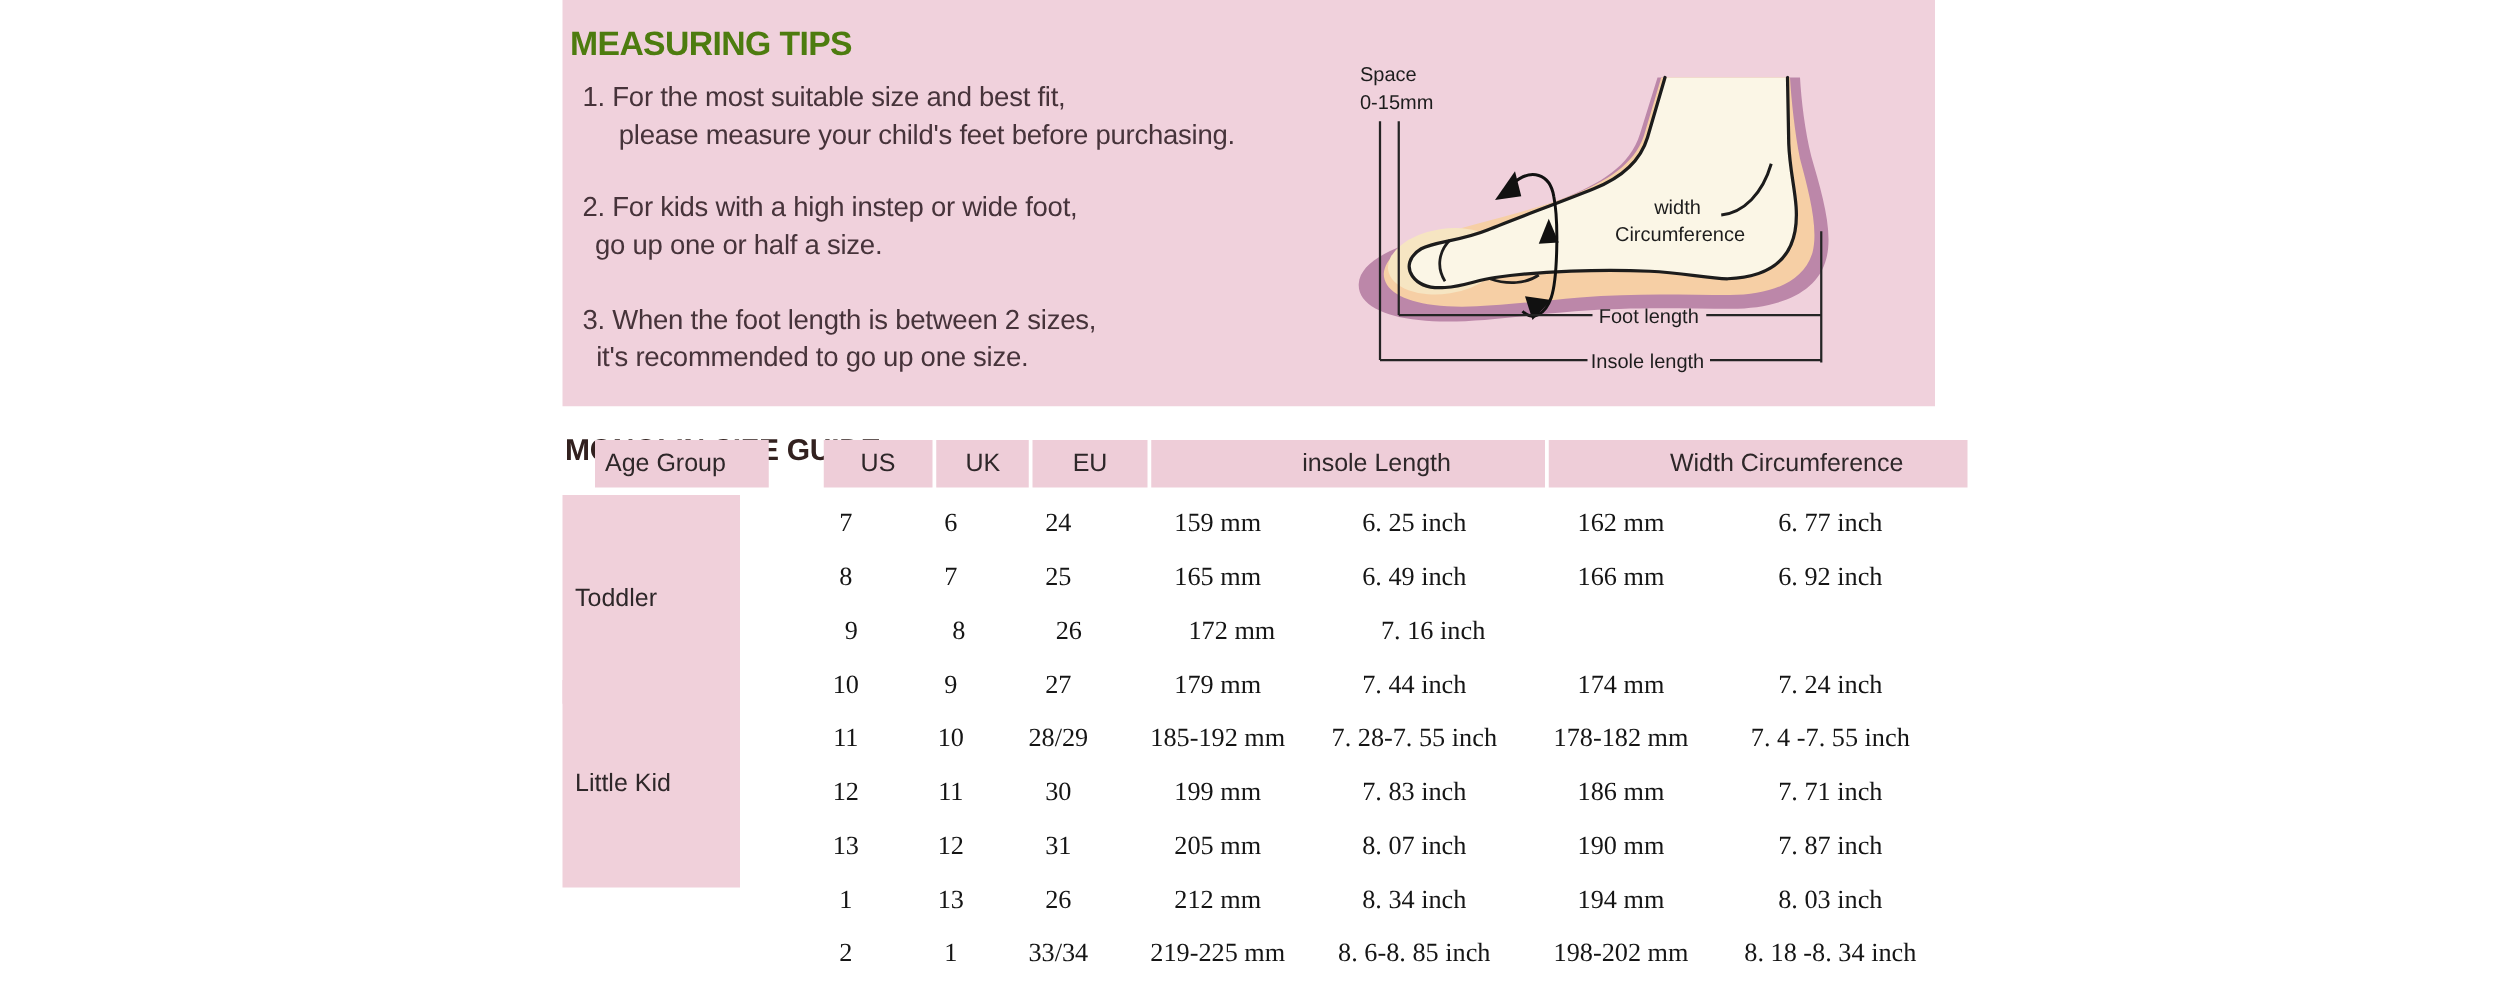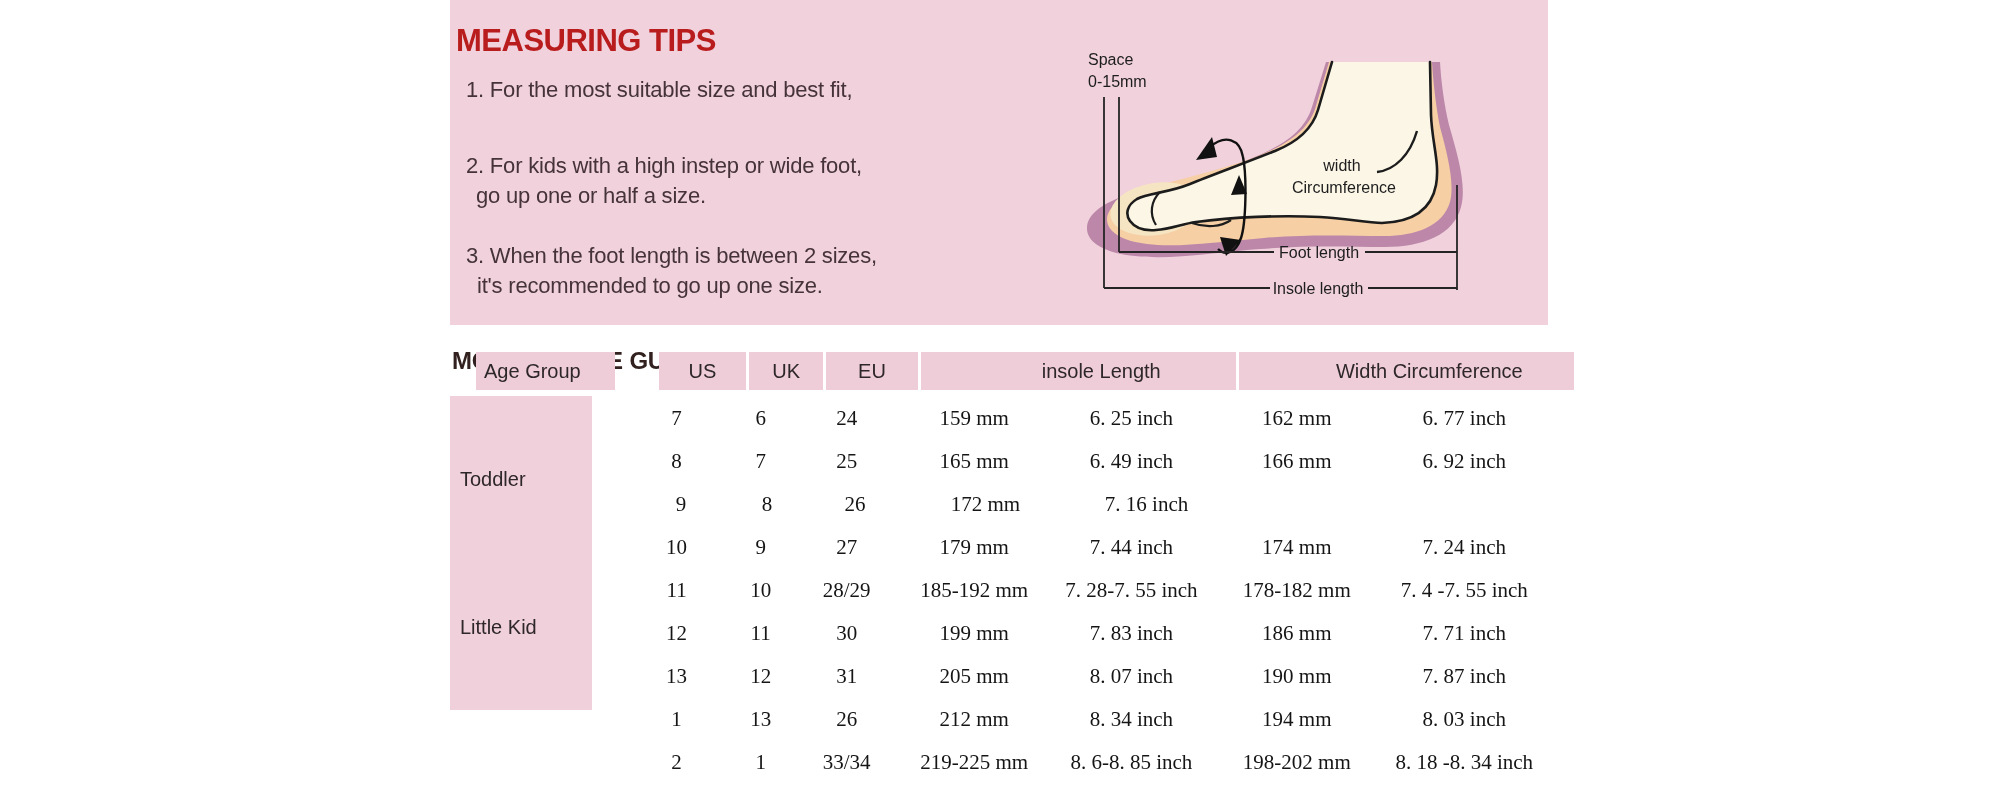--- a/index.html
+++ b/index.html
@@ -1,25 +1,25 @@
 <!DOCTYPE html>
 <html><head>
 <meta charset="utf-8">
 <style>
   html,body{margin:0;padding:0;background:#fff;}
   .canvas{position:relative;width:2000px;height:800px;background:#ffffff;overflow:hidden;
           font-family:"Liberation Sans",sans-serif;}
 
   
   .tips-box{position:absolute;left:450px;top:0;width:1098px;height:325px;background:#f0d1dc;}
-  .tips-title{position:absolute;left:6px;top:2px;font-size:31px;font-weight:bold;
-              letter-spacing:-0.5px;color:#b91c1c;white-space:nowrap;}
+  .tips-title{position:absolute;left:6px;top:2px;font-size:27px;font-weight:bold;
+              letter-spacing:-0.5px;color:#4d7c0f;white-space:nowrap;}
   .tip{position:absolute;left:16px;color:#46333a;font-size:22px;line-height:30px;
        letter-spacing:-0.2px;white-space:nowrap;}
-  .tip-1{top:63px;margin-top:12px;} .tip-2{top:151px;} .tip-3{top:241px;}
+  .tip-1{top:63px;} .tip-2{top:151px;} .tip-3{top:241px;}
   .tip-1 .l2{padding-left:29px;} .tip-2 .l2{padding-left:10px;} .tip-3 .l2{padding-left:11px;}
 
   .diagram{position:absolute;left:630px;top:35px;}
   .diagram text{font-family:"Liberation Sans",sans-serif;font-size:16px;fill:#1d1d1d;}
 
   
   .guide-title{position:absolute;left:452px;top:327px;font-size:24px;font-weight:bold;
                letter-spacing:-0.2px;color:#32211f;white-space:nowrap;}
 
   
@@ -46,20 +46,21 @@
 </head>
 <body>
 
 <div class="canvas">
 
   <section class="tips-box">
     <h1 class="tips-title">MEASURING TIPS</h1>
 
     <div class="tip tip-1">
       <div class="l1">1. For the most suitable size and best fit,</div>
+      <div class="l2">please measure your child's feet before purchasing.</div>
     </div>
     <div class="tip tip-2">
       <div class="l1">2. For kids with a high instep or wide foot,</div>
       <div class="l2">go up one or half a size.</div>
     </div>
     <div class="tip tip-3">
       <div class="l1">3. When the foot length is between 2 sizes,</div>
       <div class="l2">it's recommended to go up one size.</div>
     </div>
 

